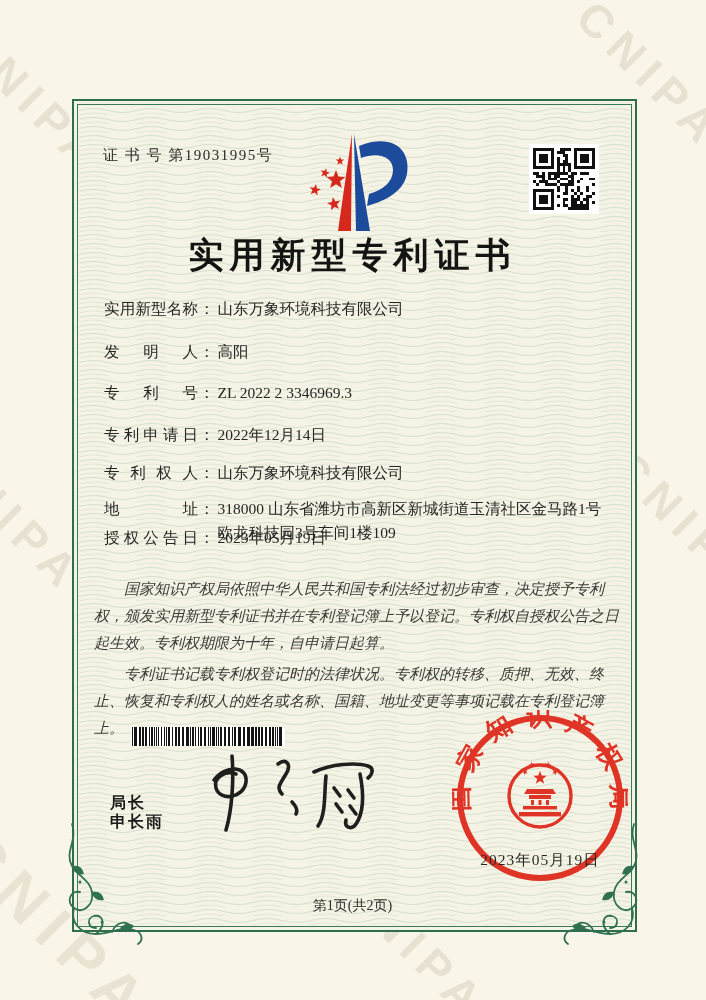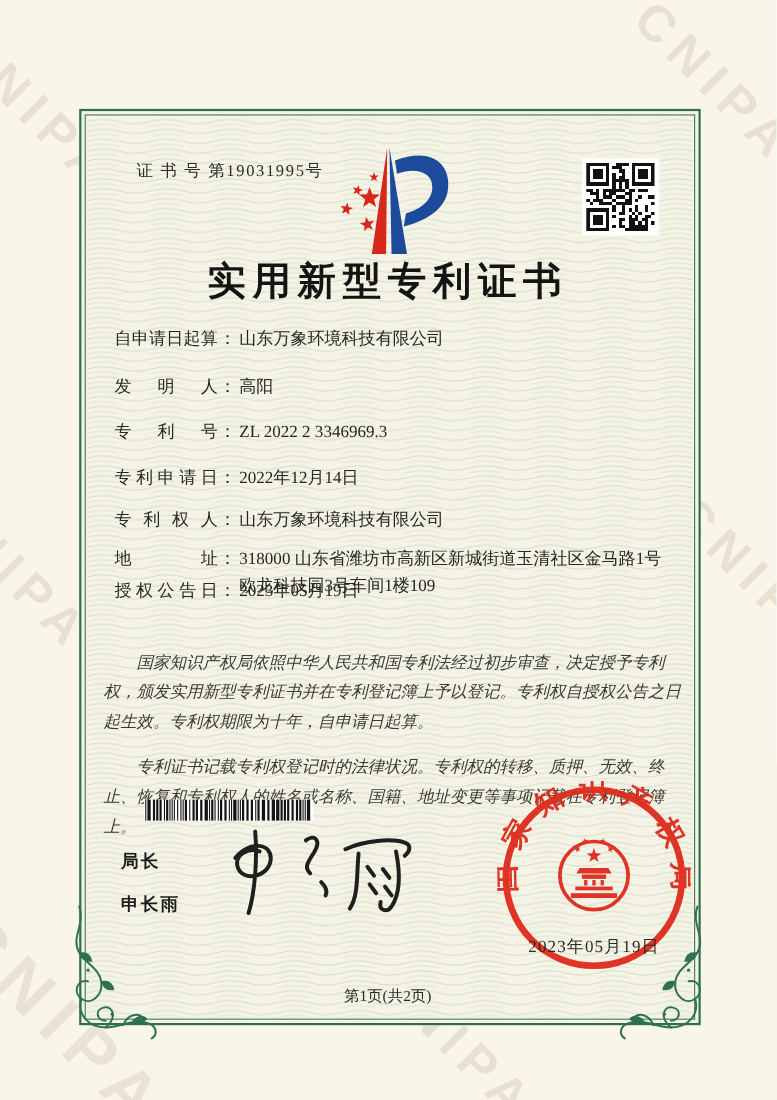--- a/index.html
+++ b/index.html
@@ -14,39 +14,39 @@
     color:#a89f82;opacity:.22;letter-spacing:9px;font-size:46px;
     transform:rotate(45deg);transform-origin:0 0;white-space:nowrap;pointer-events:none;
   }
   .wm-lg{font-size:62px;opacity:.20;letter-spacing:12px;}
   
   .frame{position:absolute;left:72px;top:99px;width:561px;height:829px;border:2px solid #2e6e4d;background:#f5f3e5;}
   .frame-inner{position:absolute;inset:3px;border:1px solid #3b7a58;}
   .waves{position:absolute;inset:5px;}
   
   .content{position:absolute;inset:0;}
-  .cert-no{position:absolute;left:103px;top:146px;font-size:15px;letter-spacing:1.5px;color:#2b2b28;margin-left:21px;}
+  .cert-no{position:absolute;left:103px;top:146px;font-size:15px;letter-spacing:1.5px;color:#2b2b28;}
   .logo{position:absolute;left:283px;top:128px;width:150px;height:112px;}
   .qr{position:absolute;left:529px;top:144px;width:70px;height:70px;background:#fff;padding:4px;box-sizing:border-box;}
   .title{
     position:absolute;left:72px;top:232px;width:561px;text-align:center;
     font-size:35px;font-weight:bold;letter-spacing:6px;color:#141412;
   }
   .row{position:absolute;left:104px;width:516px;font-size:15.5px;color:#262624;line-height:1.5;}
   .lbl{display:inline-block;width:94px;text-align:justify;text-align-last:justify;vertical-align:top;}
   .col{vertical-align:top;margin:0 3px 0 1px;}
   .val{vertical-align:top;}
   .val-wrap{display:inline-block;width:398px;line-height:1.55;}
   .pair2{position:absolute;left:234px;top:0;}
   .lbl2{display:inline-block;width:88px;text-align:justify;text-align-last:justify;vertical-align:top;}
   .body-text{
     position:absolute;left:94px;top:576px;width:526px;
     font-size:15px;line-height:1.8;color:#3a3a36;font-style:italic;
   }
-  .body-text p{margin:14px 0 4px 0;text-indent:2em;}
+  .body-text p{margin:0 0 4px 0;text-indent:2em;}
   .barcode{
     position:absolute;left:131px;top:727px;width:154px;height:19px;
     background:#fff;display:flex;align-items:stretch;padding:0 1px;box-sizing:border-box;
   }
   .barcode i{display:block;height:100%;flex:none;}
   .director{position:absolute;left:110px;font-size:16px;font-weight:bold;color:#1c1c1a;
     font-family:"Liberation Sans",sans-serif;letter-spacing:2px;}
   .sig{position:absolute;left:196px;top:750px;width:190px;height:88px;}
   .seal{position:absolute;left:452px;top:710px;width:176px;height:176px;opacity:.95;}
   .flourish{position:absolute;width:100px;height:130px;}
@@ -265,21 +265,21 @@
           <rect x="16" y="2" width="3" height="3"></rect>
           <rect x="0" y="14" width="7" height="7"></rect>
           <rect x="1" y="15" width="5" height="5" fill="#fff"></rect>
           <rect x="2" y="16" width="3" height="3"></rect>
         </svg>
     </div>
 
     <div class="title">实用新型专利证书</div>
 
     <div class="row" style="top:297px">
-      <span class="lbl">自申请日起算</span><span class="col">：</span><span class="val">山东万象环境科技有限公司</span>
+      <span class="lbl">实用新型名称</span><span class="col">：</span><span class="val">山东万象环境科技有限公司</span>
     </div>
     <div class="row" style="top:340px">
       <span class="lbl">发明人</span><span class="col">：</span><span class="val">高阳</span>
     </div>
     <div class="row" style="top:381px">
       <span class="lbl">专利号</span><span class="col">：</span><span class="val">ZL 2022 2 3346969.3</span>
     </div>
     <div class="row" style="top:423px">
       <span class="lbl">专利申请日</span><span class="col">：</span><span class="val">2022年12月14日</span>
     </div>
@@ -389,21 +389,21 @@
         <i style="width:1px;background:transparent"></i>
         <i style="width:2px;background:#141414"></i>
         <i style="width:1px;background:transparent"></i>
         <i style="width:1px;background:#141414"></i>
         <i style="width:1px;background:transparent"></i>
         <i style="width:1px;background:#141414"></i>
         <i style="width:1px;background:transparent"></i>
         <i style="width:3px;background:#141414"></i>
       </div>
 
-    <div class="director" style="top:773px">局长</div>
+    <div class="director" style="top:793px">局长</div>
     <div class="director" style="top:812px">申长雨</div>
 
     <svg class="sig" viewBox="0 0 190 88">
       <g stroke="#1f1f1d" stroke-width="3.6" fill="none" stroke-linecap="round" stroke-linejoin="round">
         <path d="M18,30 C30,14 52,16 50,32 C48,48 24,52 20,38 C17,27 30,20 40,24"></path>
         <path d="M36,6 C38,30 36,60 30,80"></path>
         <path d="M82,14 C90,8 96,14 90,24 C84,34 80,38 86,44"></path>
         <path d="M96,52 C100,56 102,60 100,64"></path>
         <path d="M118,22 C135,14 160,12 172,16 C178,18 177,24 172,28"></path>
         <path d="M130,26 C128,46 130,64 122,76"></path>

